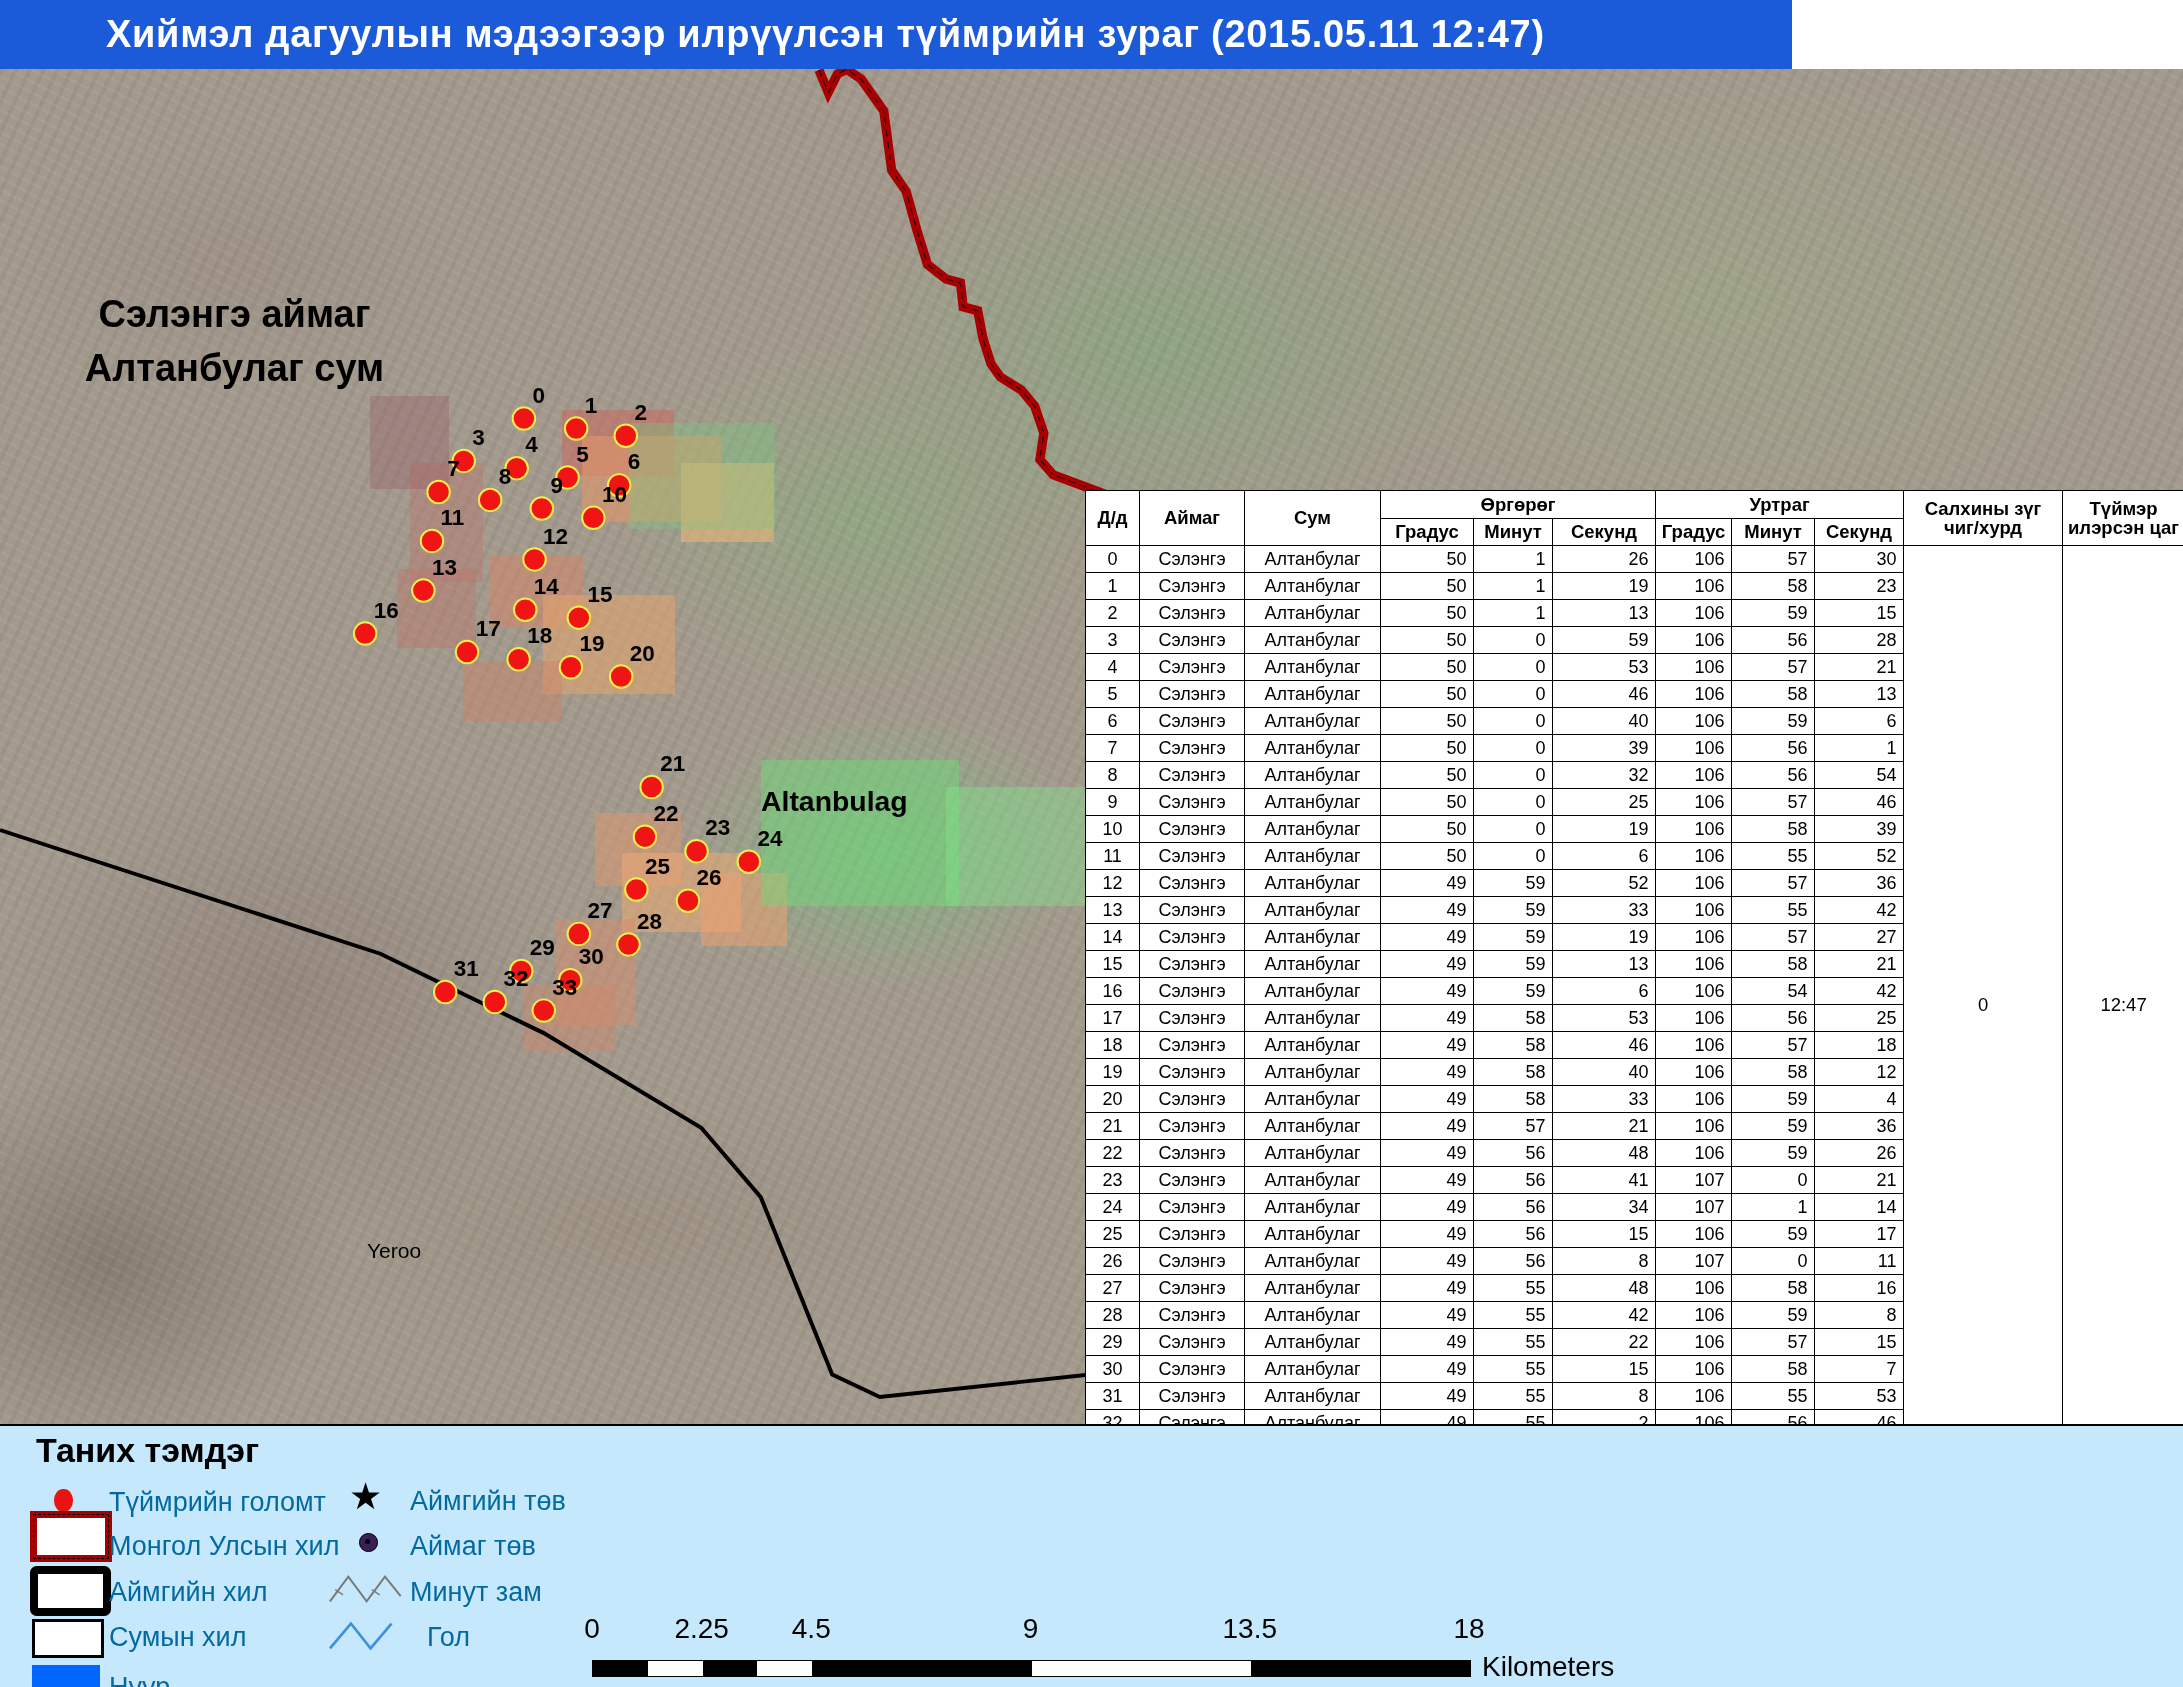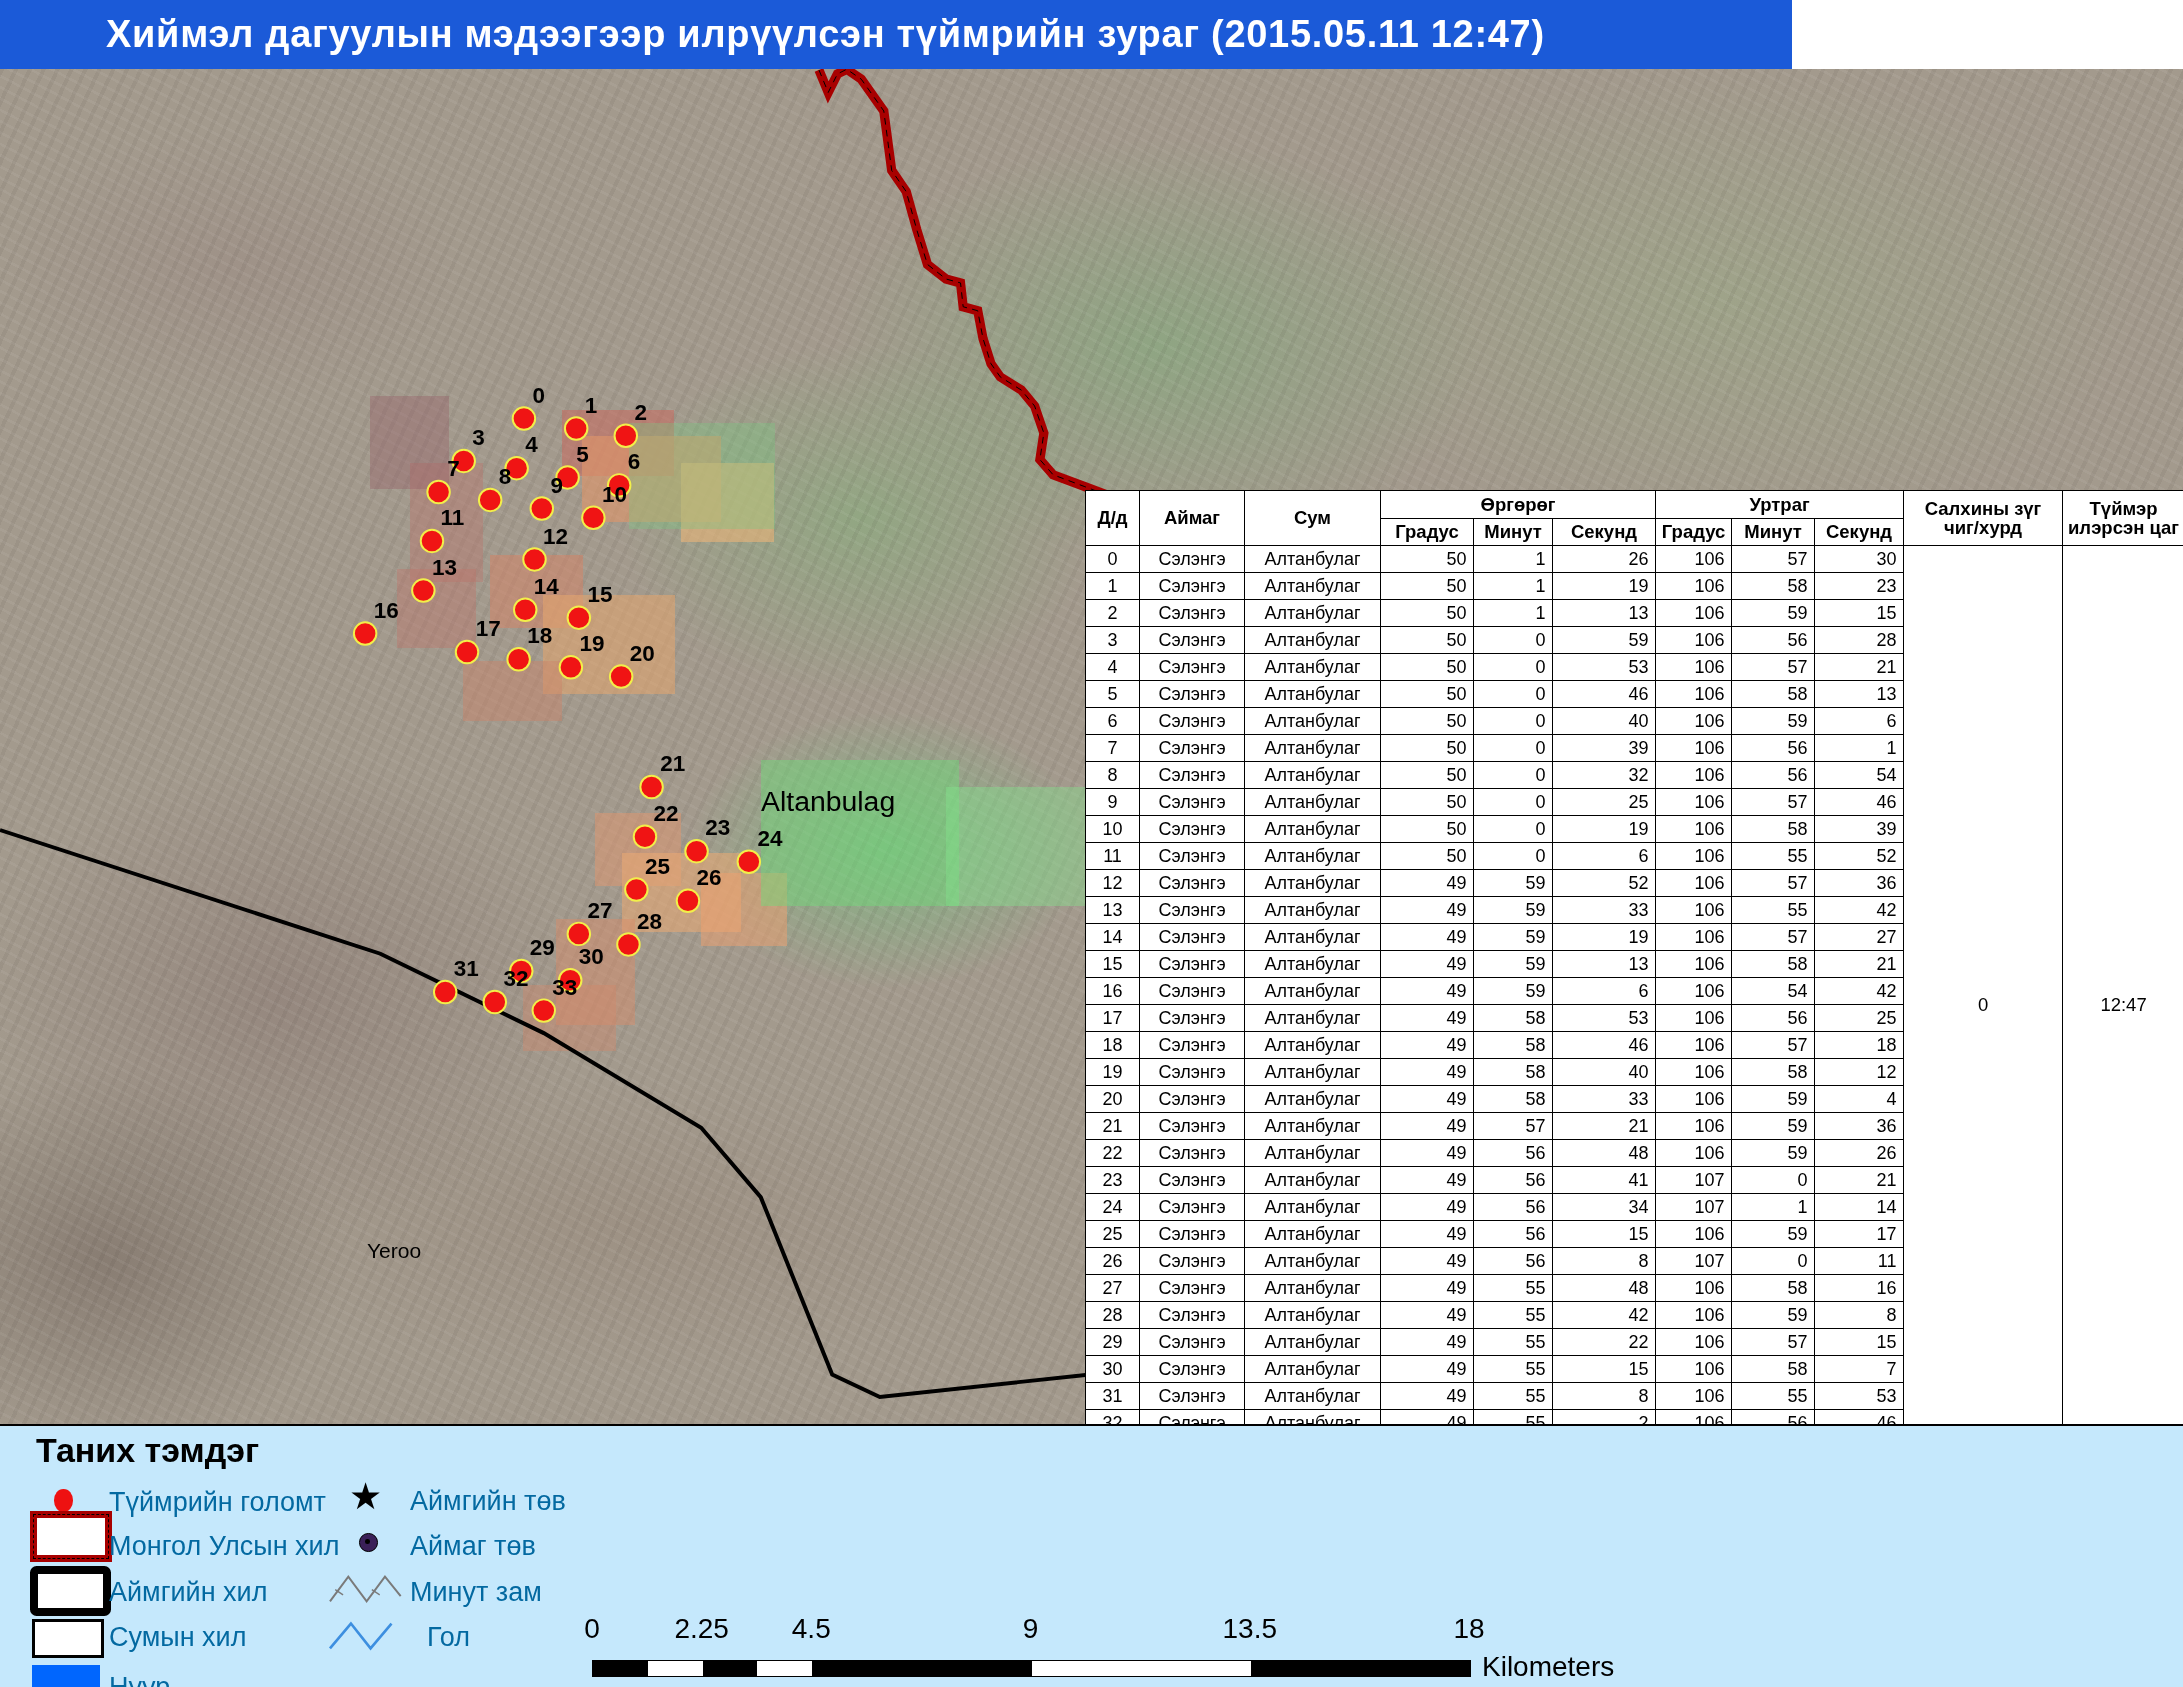--- a/index.html
+++ b/index.html
@@ -30,21 +30,21 @@
        background-image:
          repeating-linear-gradient(115deg, rgba(55,47,42,0.07) 0 4px, rgba(0,0,0,0) 4px 12.6px),
          repeating-linear-gradient(28deg, rgba(255,255,255,0.05) 0 2.6px, rgba(0,0,0,0) 2.6px 10px);}
   .patch{position:absolute;}
   .map-svg{position:absolute;left:0;top:0;}
   .firept{fill:#f01414;stroke:#f2ef4a;stroke-width:3px;}
   .firelabel{font-family:"Liberation Sans",sans-serif;font-size:34px;font-weight:bold;fill:#000;}
   .maplabel{position:absolute;color:#000;white-space:nowrap;}
   .region-label{left:69px;top:218px;width:331px;text-align:center;
                 font-size:38px;font-weight:bold;line-height:54px;}
-  .lbl-altanbulag{left:761px;top:716px;font-size:28.4px;}
+  .lbl-altanbulag{left:761px;top:716px;font-size:28.4px;font-weight:bold;}
   .lbl-yeroo{left:367px;top:1170px;font-size:21px;}
 
   
   .firetable{position:absolute;left:1085px;top:490px;width:1098px;
              border-collapse:collapse;table-layout:fixed;background:#fff;
              font-size:18px;color:#000;}
   .firetable th,.firetable td{border:1.3px solid #000;padding:0;line-height:1.05;
              overflow:hidden;white-space:nowrap;}
   .firetable thead th{font-weight:bold;text-align:center;height:26.5px;font-size:18.5px;}
   .firetable tbody td{height:26px;}
@@ -175,20 +175,24 @@
         <circle cx="862" cy="1377" r="17" class="firept"></circle>
         <text x="875" y="1353" class="firelabel">30</text>
         <circle cx="673" cy="1395" r="17" class="firept"></circle>
         <text x="686" y="1371" class="firelabel">31</text>
         <circle cx="748" cy="1410" r="17" class="firept"></circle>
         <text x="761" y="1386" class="firelabel">32</text>
         <circle cx="822" cy="1423" r="17" class="firept"></circle>
         <text x="835" y="1399" class="firelabel">33</text>
       </svg>
 
+    <div class="maplabel region-label">
+      <div>Сэлэнгэ аймаг</div>
+      <div>Алтанбулаг сум</div>
+    </div>
     <div class="maplabel lbl-altanbulag">Altanbulag</div>
     <div class="maplabel lbl-yeroo">Yeroo</div>
   </div>
 
   <table class="firetable">
     <colgroup>
       <col style="width:54px">
         <col style="width:105px">
         <col style="width:136px">
       <col style="width:93px">

